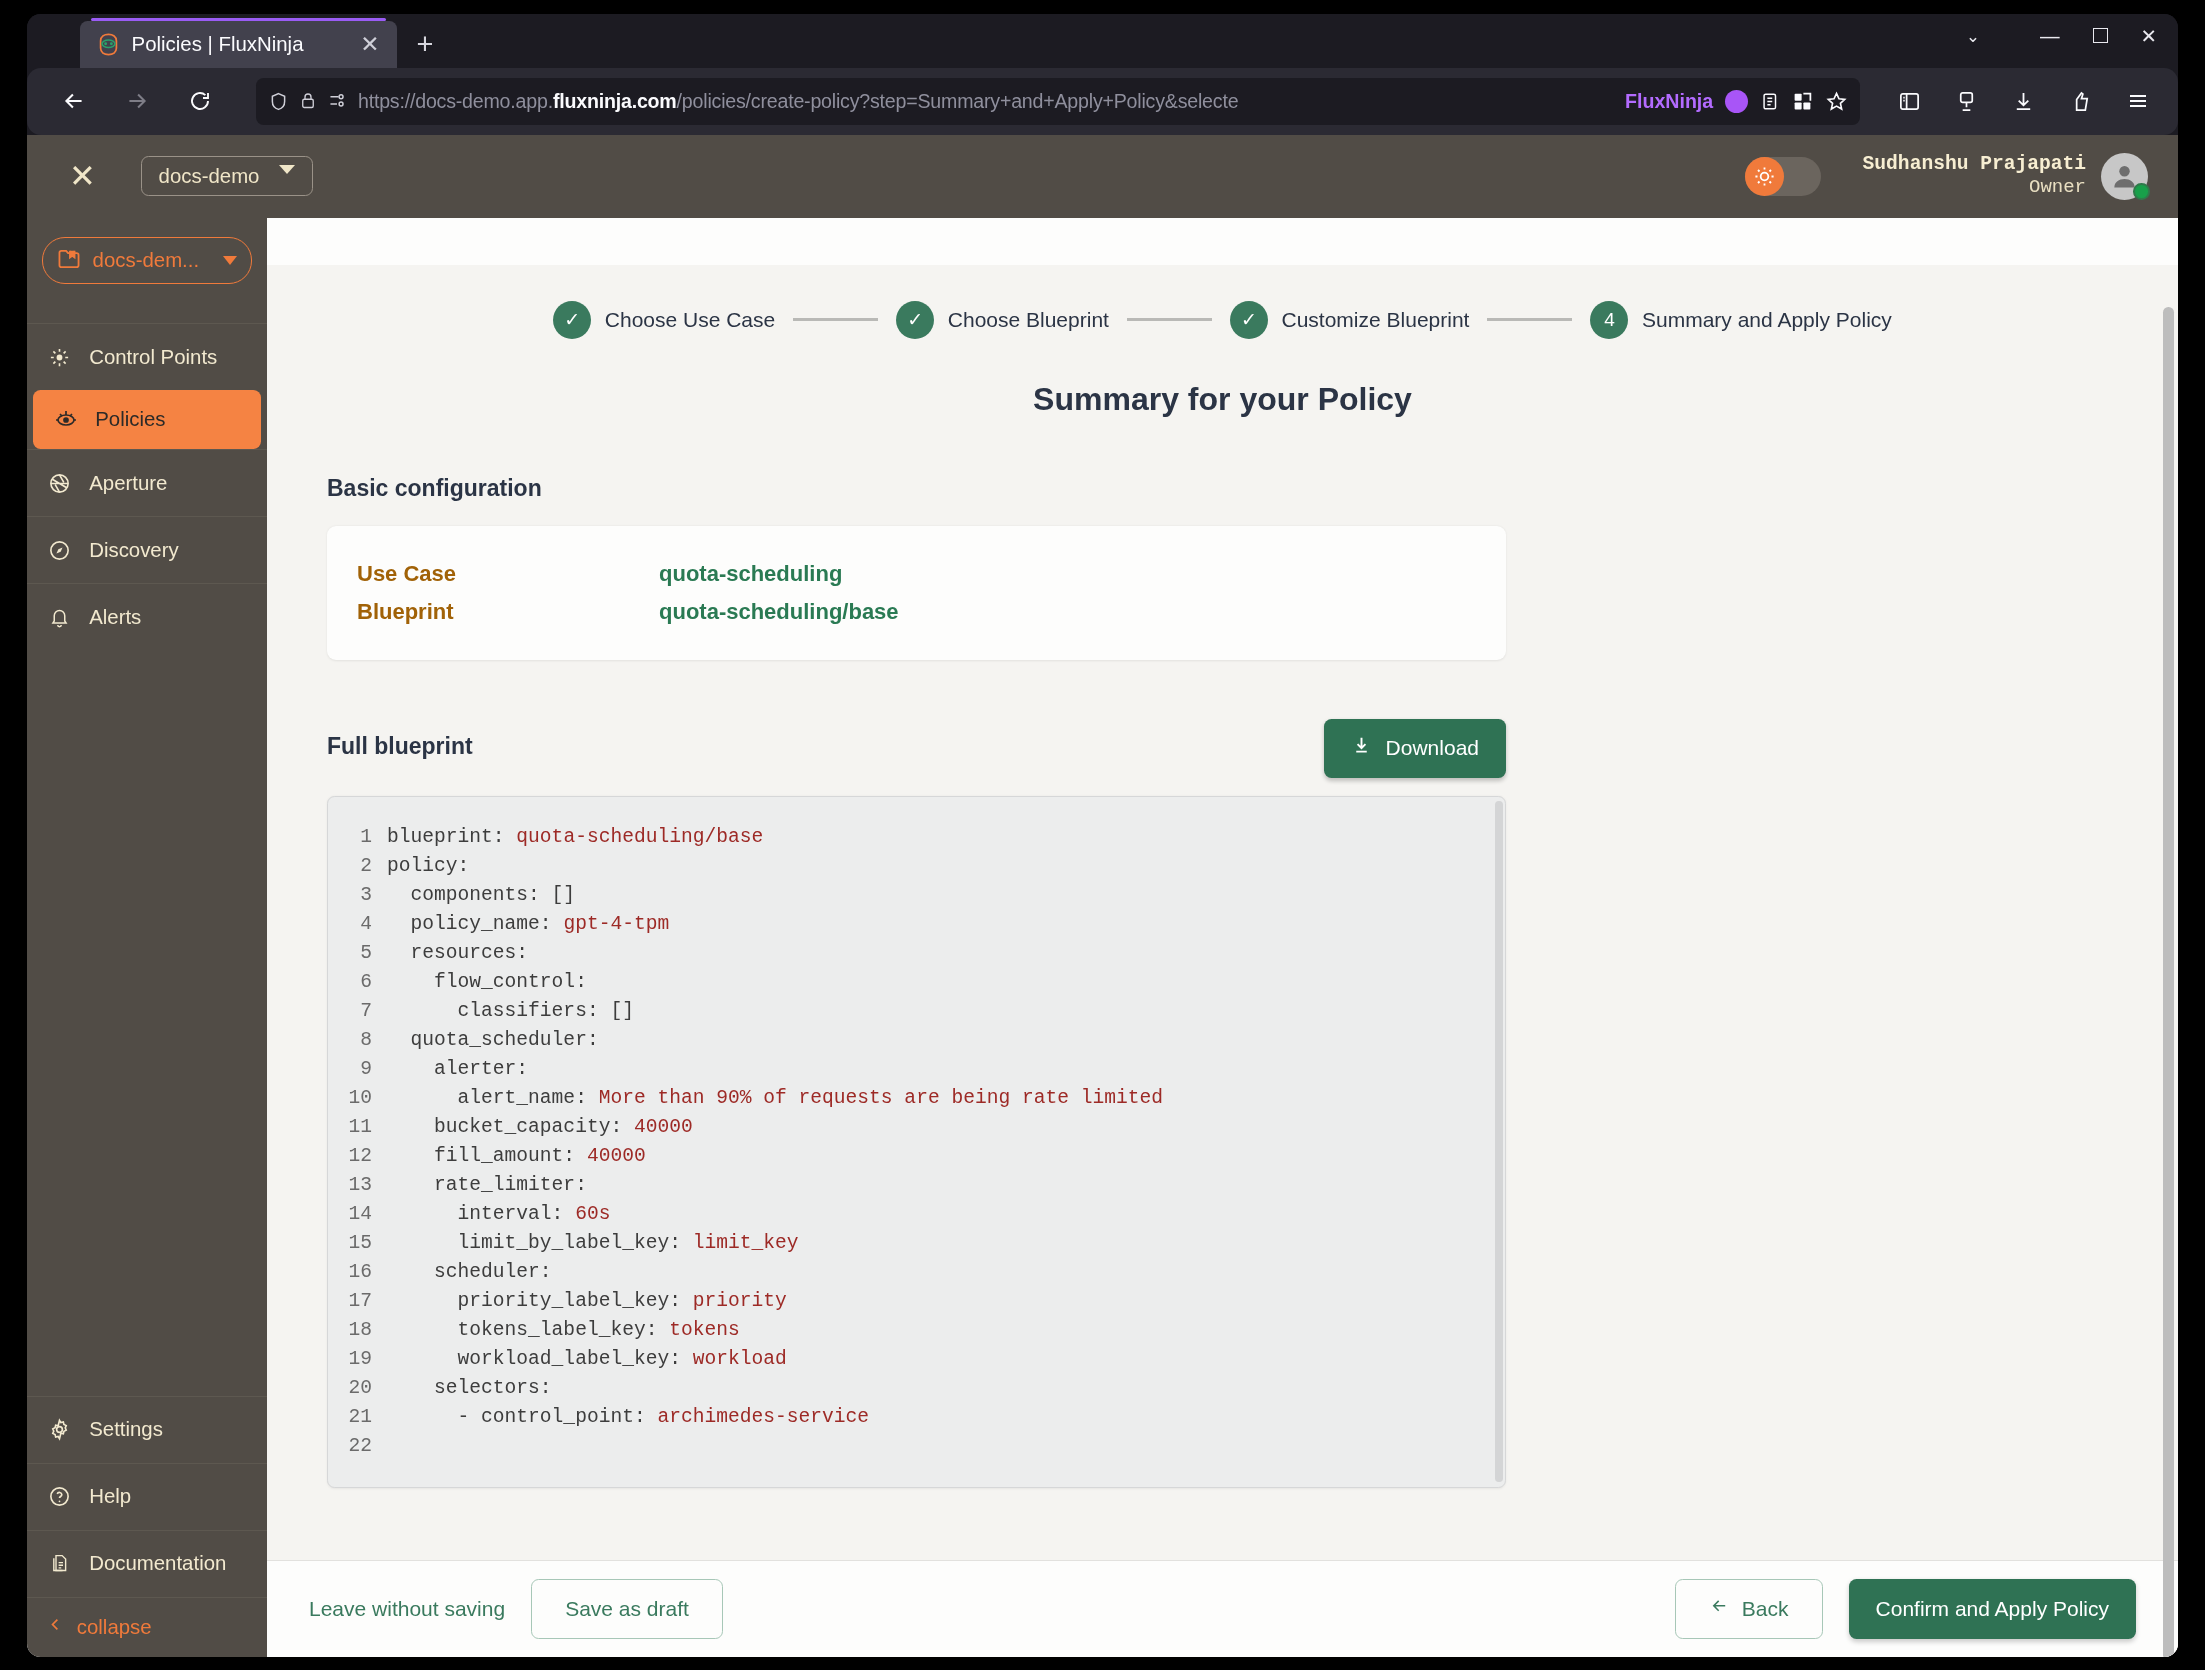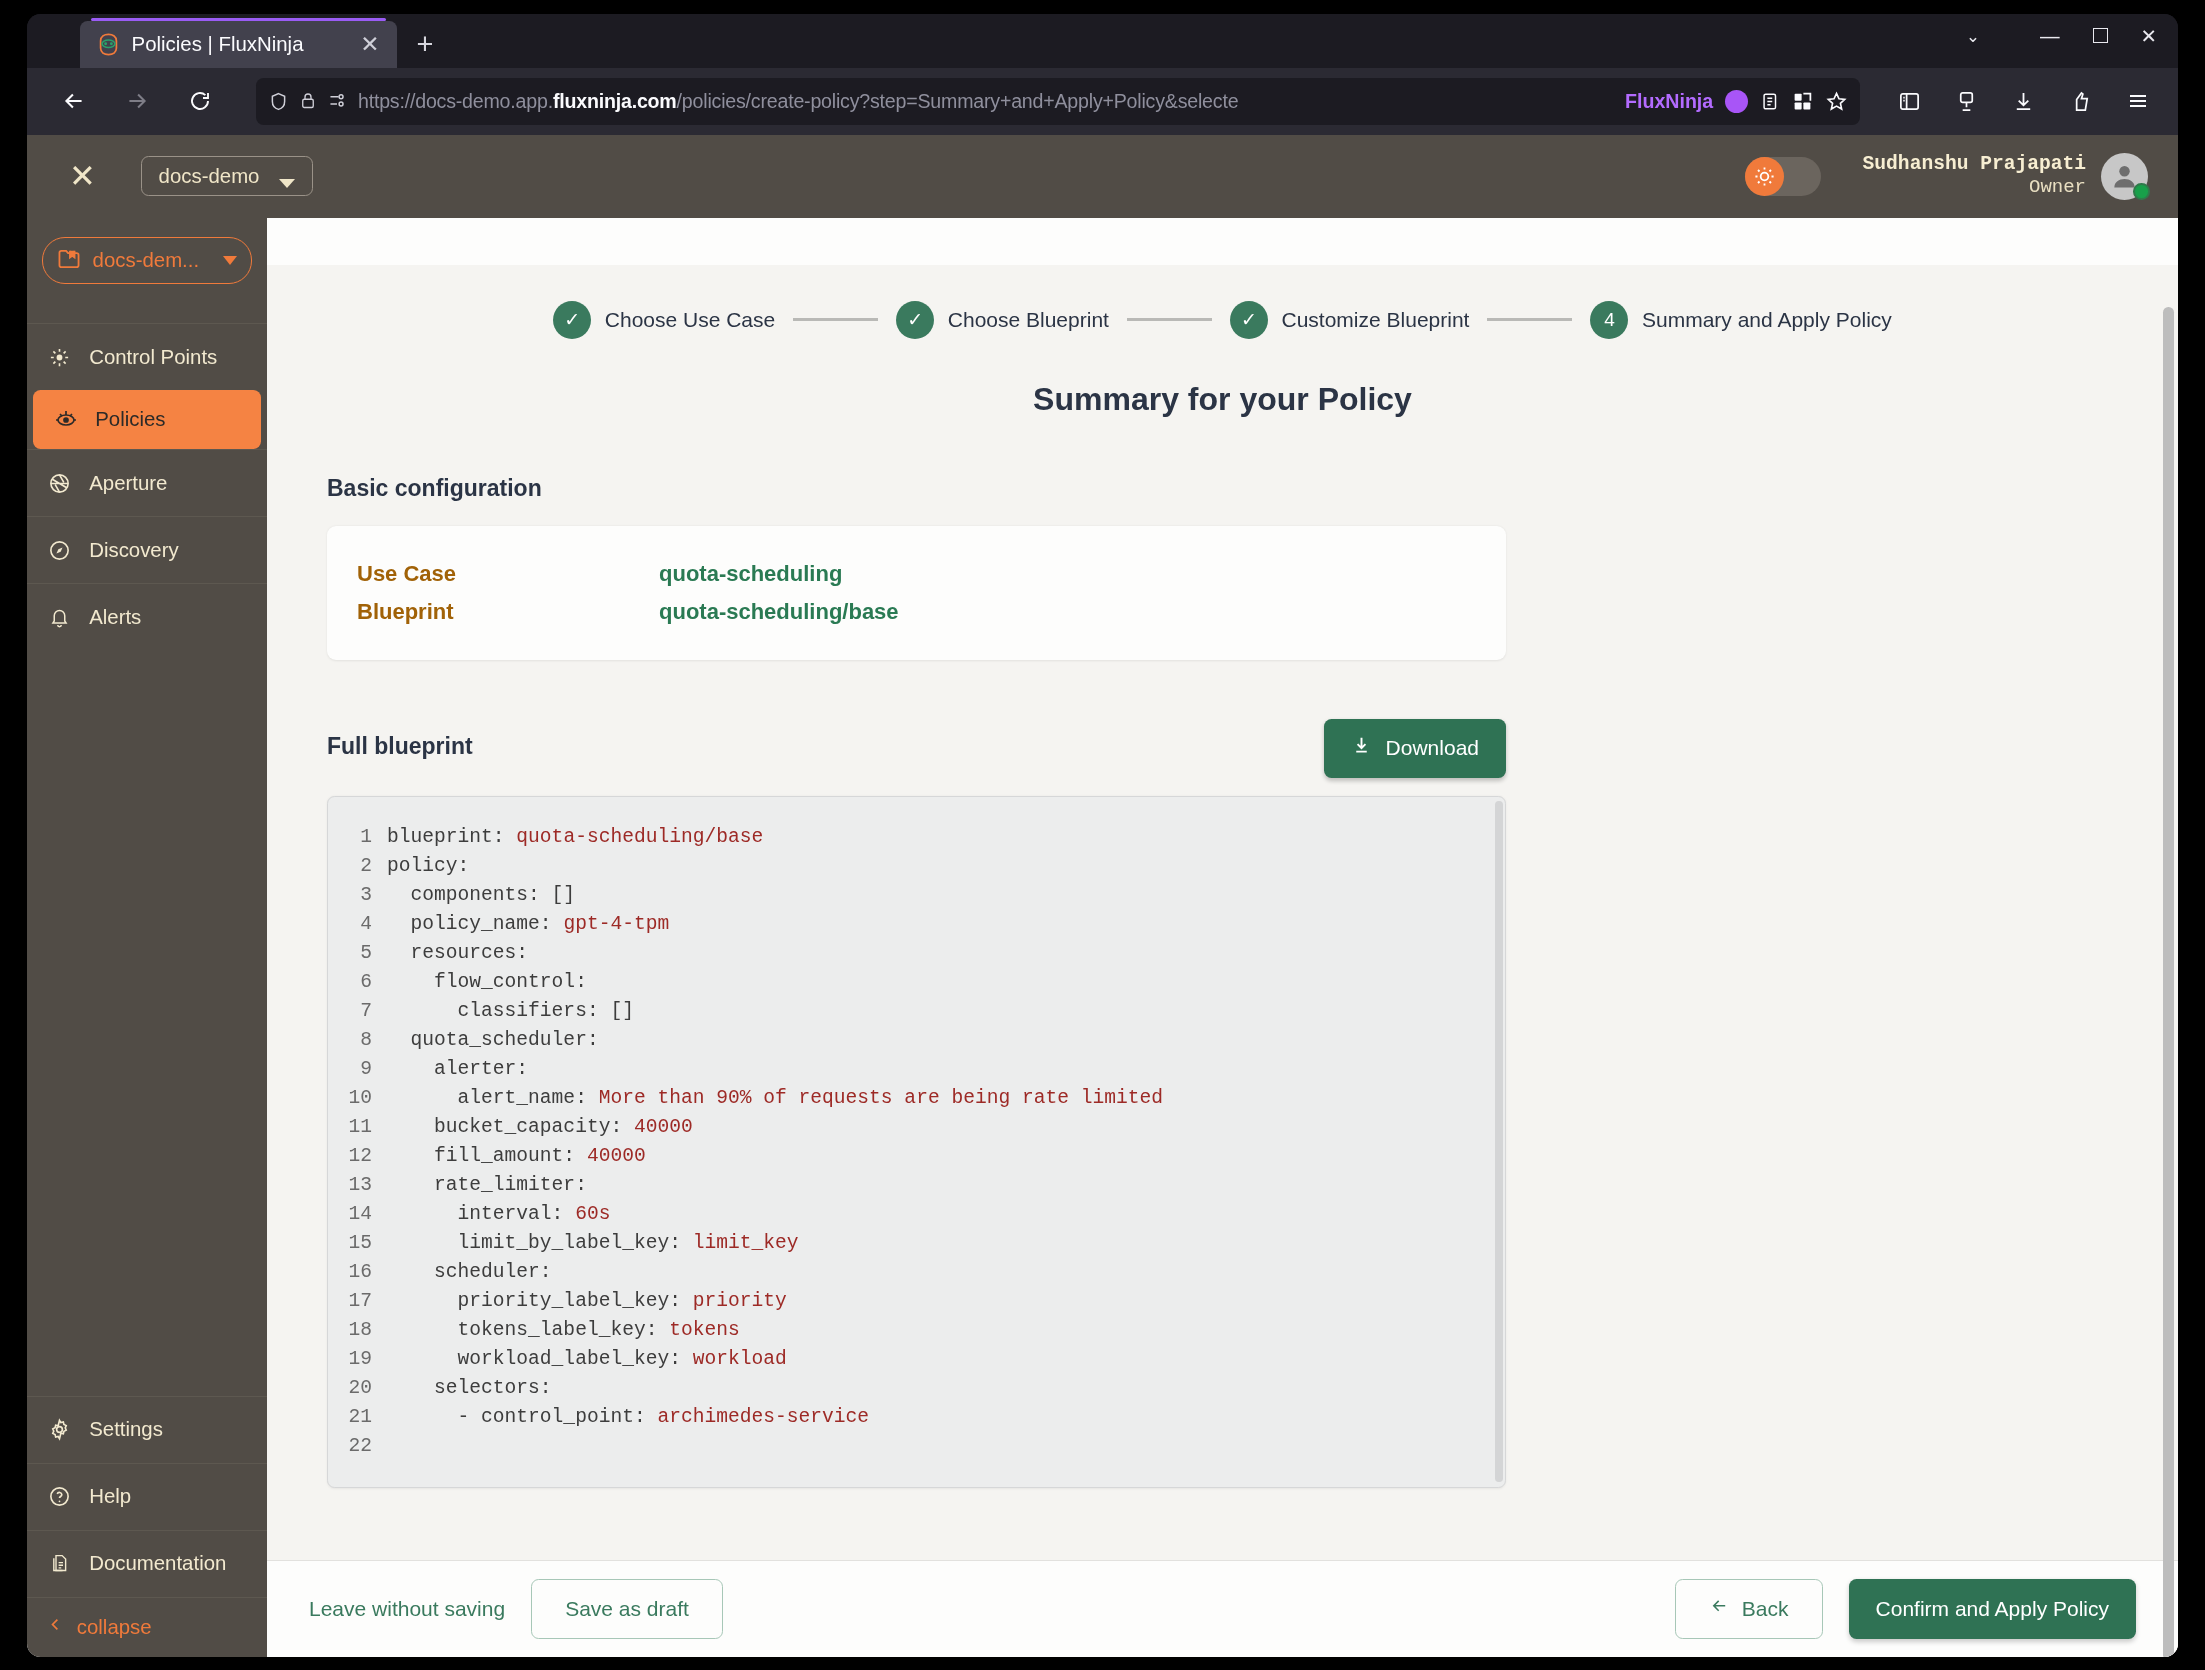--- a/index.html
+++ b/index.html
@@ -93,20 +93,21 @@
 
   
   .navbar {
     height: 67px;
     background: #2b2a33;
     display: flex;
     align-items: center;
     padding: 0 19.6px 0 23px;
     gap: 16px;
     flex: 0 0 67px;
+    border-radius: 14px;
   }
   .navbtn {
     width: 47px; height: 47px;
     display: flex; align-items: center; justify-content: center;
     border-radius: 6px;
     cursor: pointer;
     color: #fbfbfe;
   }
   .navbtn.dim { color: #7e7d87; }
   .urlbar {
@@ -168,21 +169,21 @@
     line-height: 1;
     width: 42px;
     cursor: pointer;
     font-weight: 300;
   }
   .proj-select {
     margin-left: 30px;
     border: 1.1px solid #9a9288;
     border-radius: 7.6px;
     padding: 7.6px 16.6px;
-    display: flex; align-items: flex-end; gap: 20px;
+    display: flex; align-items: flex-start; gap: 20px;
     color: #f0e6c8;
     font-size: 20.4px;
     cursor: pointer;
   }
   .caret-down {
     width: 0; height: 0;
     border-left: 8.3px solid transparent;
     border-right: 8.3px solid transparent;
     border-top: 9.8px solid #f0e6c8;
   }

